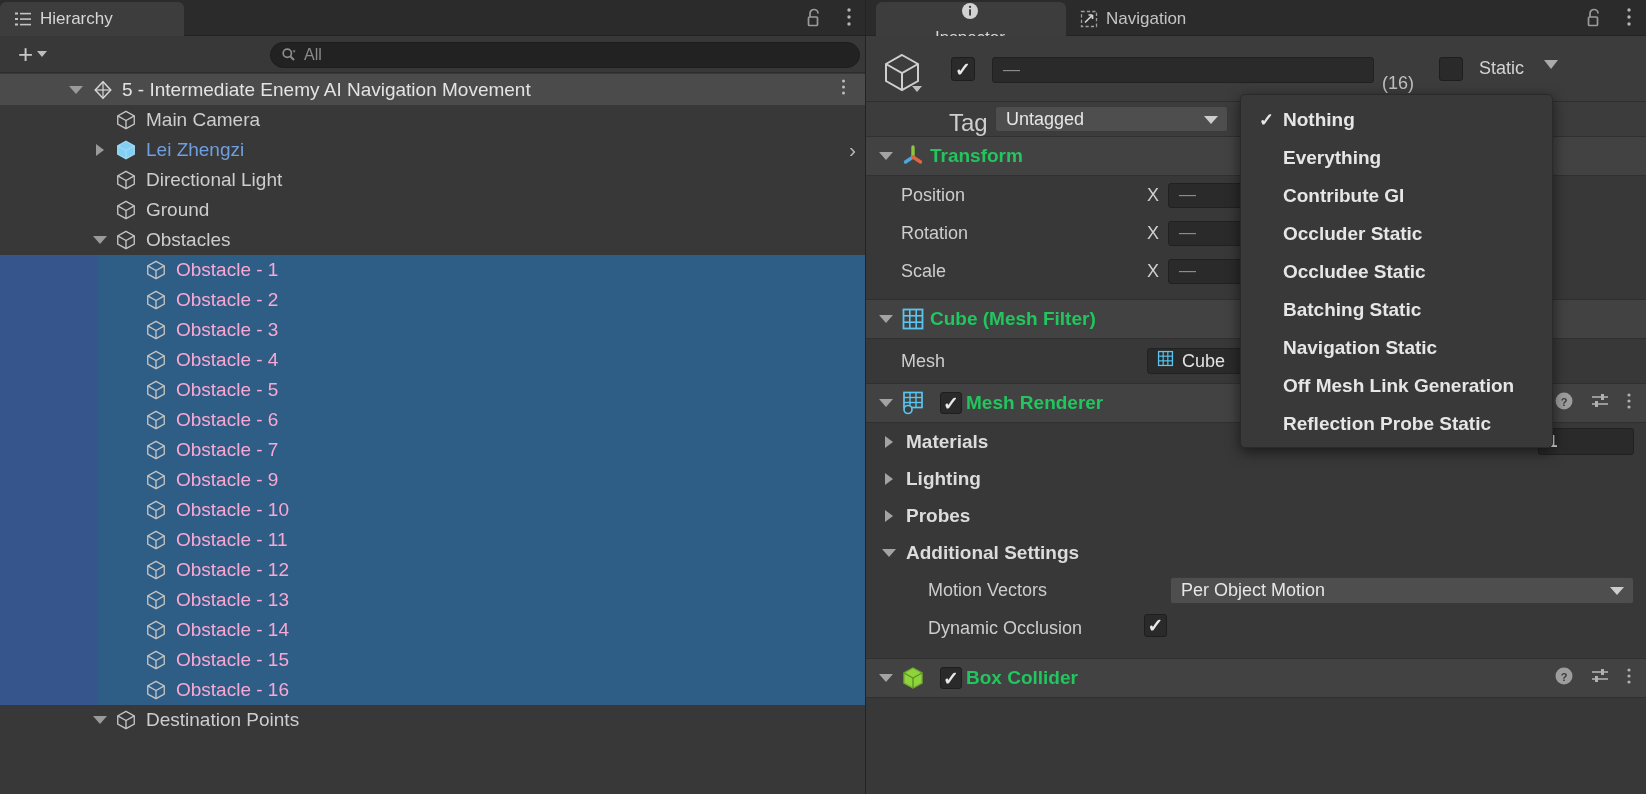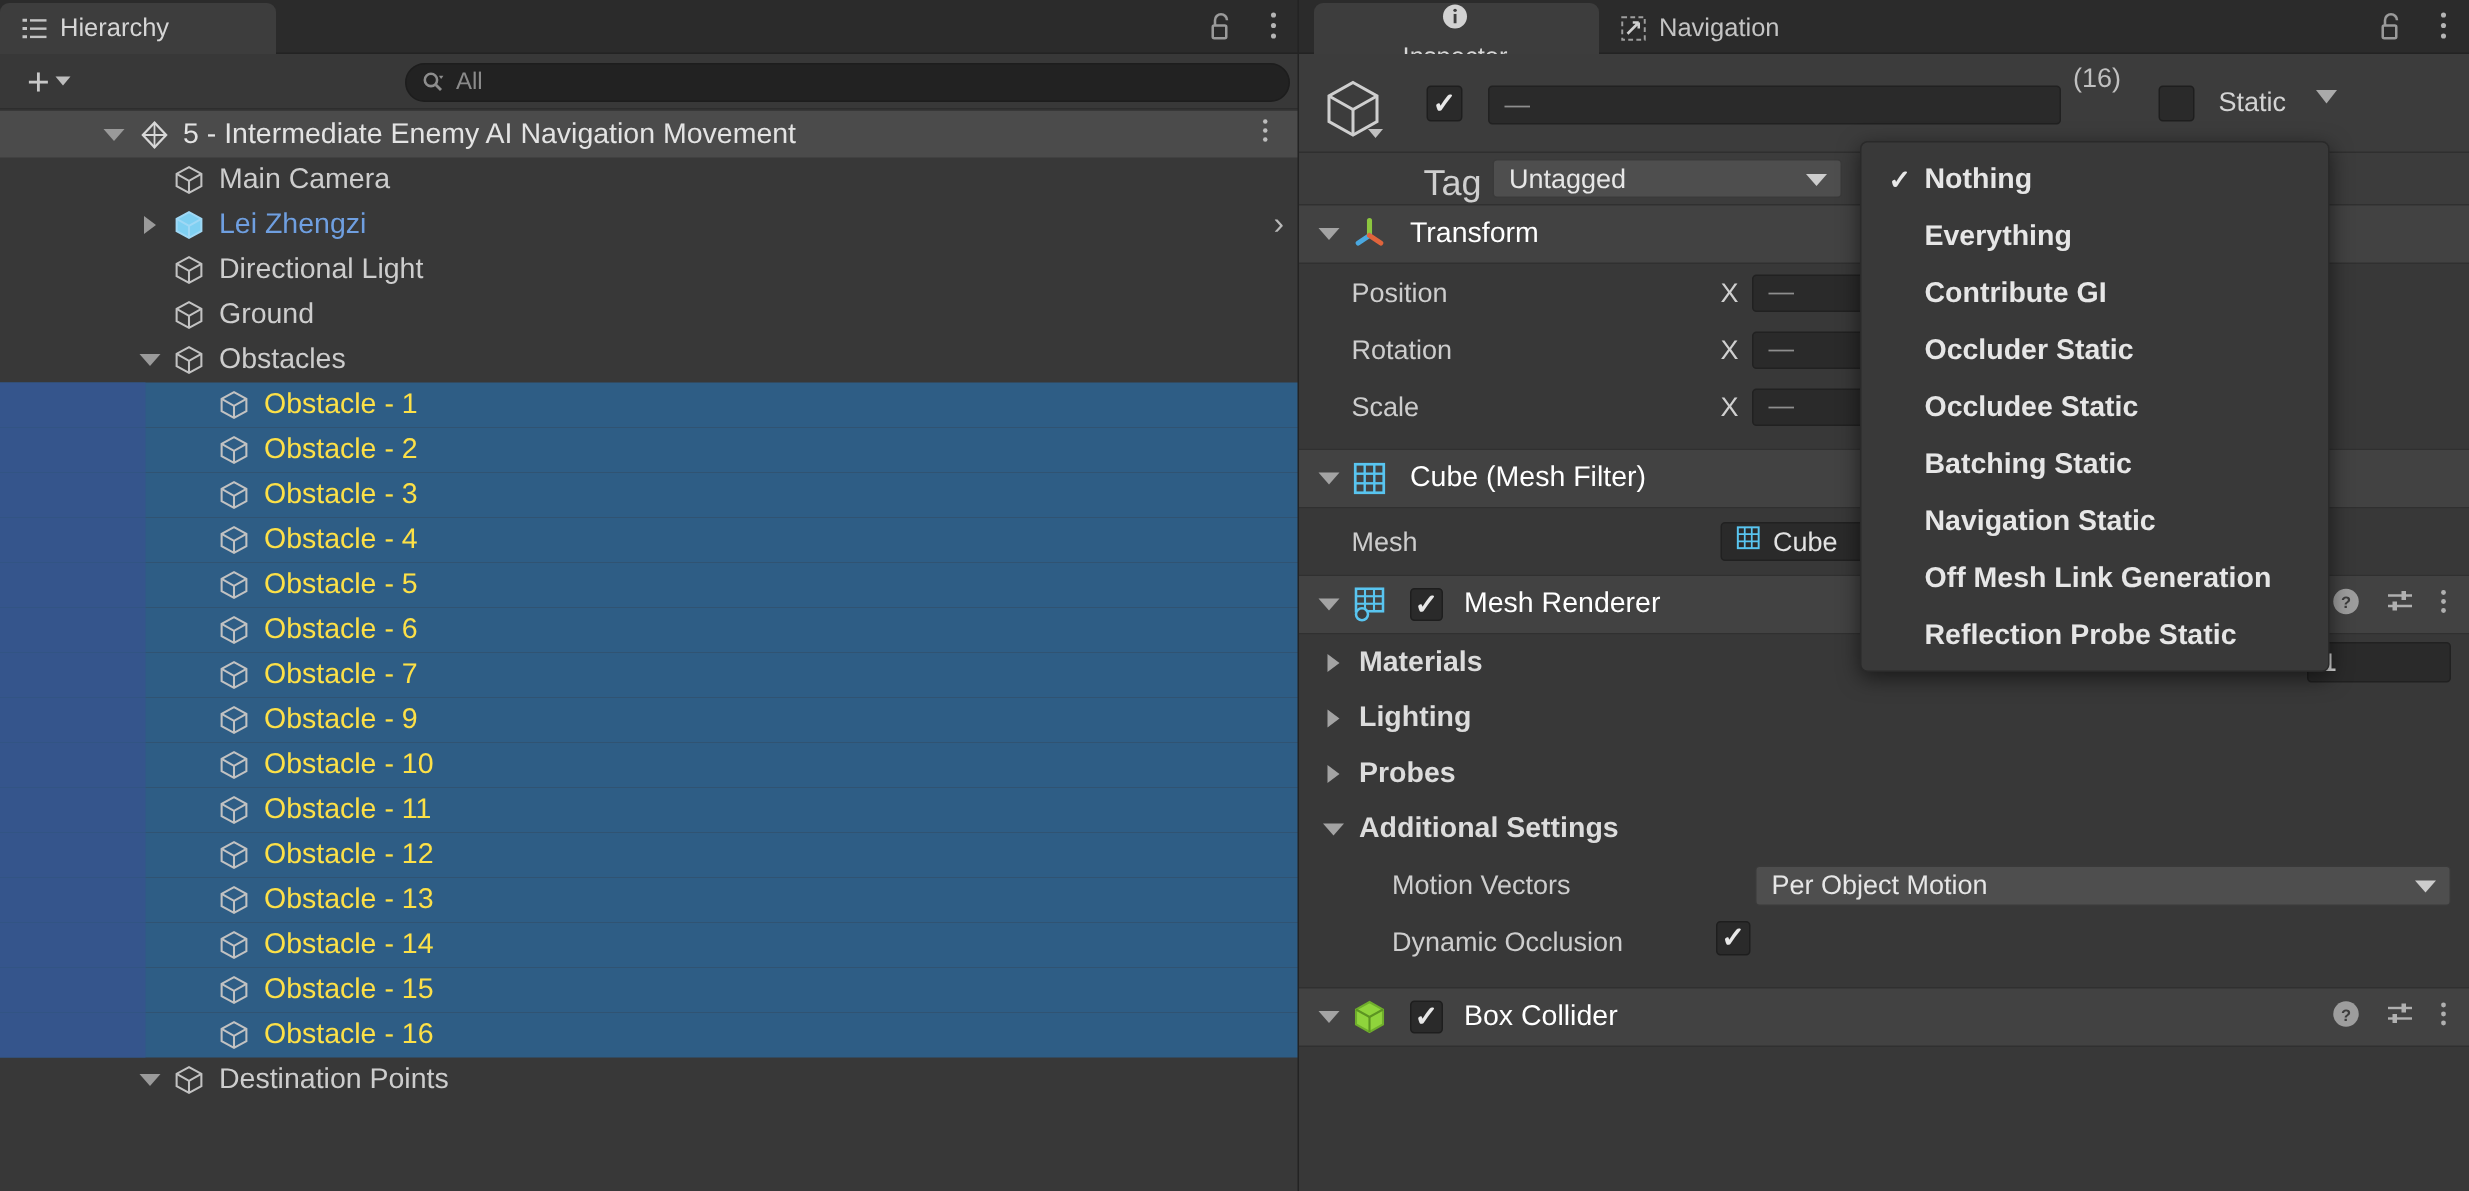--- a/index.html
+++ b/index.html
@@ -52,21 +52,21 @@
   .search-box .sicon { width:16px;height:16px;margin-right:7px;flex:0 0 auto; }
   .search-box .sval { font-size:16px; color:#8a8a8a; }
 
   
   .tree { position:absolute; left:0; top:74px; right:0; bottom:0; overflow:hidden; }
   .row {
     position:relative; height:30px; display:flex; align-items:center;
     font-size:19px; color:#cdcdcd; white-space:nowrap;text-decoration:underline;
   }
   .row.scene { background:#4b4b4b; color:#e3e3e3; height:31px; }
-  .row.selected { background:#2e5d85; color:#fde047; }
+  .row.selected { background:#2e5d85; color:#f9a8d4; }
   .row.selected::before {
     content:""; position:absolute; left:0; top:0; bottom:0; width:97px;
     background:#35558c;
   }
   .row .twirl {
     position:absolute; width:16px; height:16px;
     display:flex; align-items:center; justify-content:center;
   }
   .tri-r { width:0;height:0;border-top:6px solid transparent;border-bottom:6px solid transparent;border-left:8px solid #9a9a9a; }
   .tri-d { width:0;height:0;border-left:7px solid transparent;border-right:7px solid transparent;border-top:8px solid #9a9a9a; }
@@ -93,21 +93,21 @@
     width:24px;height:24px;background:#2a2a2a;border:1px solid #1e1e1e;border-radius:3px;
     display:flex;align-items:center;justify-content:center;
   }
   .chk.on::after { content:"✓"; color:#e8e8e8; font-size:19px; line-height:19px; font-weight:bold; }
   .name-field {
     position:absolute; left:126px; top:21px; width:382px; height:26px;
     background:#2a2a2a; border:1px solid #212121; border-radius:3px;
     display:flex; align-items:center; padding-left:10px;
     color:#8e8e8e; font-size:17px;
   }
-  .cnt { position:absolute; left:516px; top:6px; font-size:18px; color:#c0c0c0; }
+  .cnt { position:absolute; left:516px; top:37px; font-size:18px; color:#c0c0c0; }
   .static-lbl { position:absolute; left:613px; top:22px; font-size:18px; color:#d3d3d3; }
   .static-caret { position:absolute; left:678px; top:24px;
      width:0;height:0;border-left:7px solid transparent;border-right:7px solid transparent;border-top:9px solid #aaaaaa; }
 
   .tag-row { position:relative; height:34px; background:#3c3c3c; }
   .tag-lbl { position:absolute; left:83px; top:7px; font-size:24px; color:#cfcfcf; }
   .tag-drop {
     position:absolute; left:129px; top:4px; width:233px; height:26px;
     background:#4e4e4e; border:1px solid #3a3a3a; border-radius:3px;
     display:flex; align-items:center; padding-left:10px;
@@ -116,21 +116,21 @@
   .tag-caret { position:absolute; right:9px; top:9px;
     width:0;height:0;border-left:7px solid transparent;border-right:7px solid transparent;border-top:8px solid #cdcdcd; }
 
   .comp-header {
     position:relative; height:40px; background:#424242;
     border-top:1px solid #303030; border-bottom:1px solid #303030;
     display:flex; align-items:center;
   }
   .comp-header .ctw { margin-left:12px; width:16px; display:flex; justify-content:center; }
   .comp-header .cicon { width:26px;height:26px;margin-left:6px; }
-  .comp-header .ctitle { margin-left:14px; font-size:19px; font-weight:normal; color:#ffffff; }
+  .comp-header .ctitle { margin-left:4px; font-size:19px; font-weight:bold; color:#22c55e; }
   .comp-header .chk { margin-left:14px; width:22px; height:22px; }
   .comp-header .chead-icons { position:absolute; right:14px; display:flex; gap:16px; align-items:center; }
 
   .prop-row { position:relative; height:38px; display:flex; align-items:center; }
   .prop-lbl { position:absolute; font-size:18px; color:#cdcdcd; }
   .axis-l { position:absolute; font-size:18px; color:#d0d0d0; }
   .num-field {
     position:absolute; height:25px; background:#2a2a2a;
     border:1px solid #212121; border-radius:3px;
     display:flex; align-items:center; padding-left:10px;

